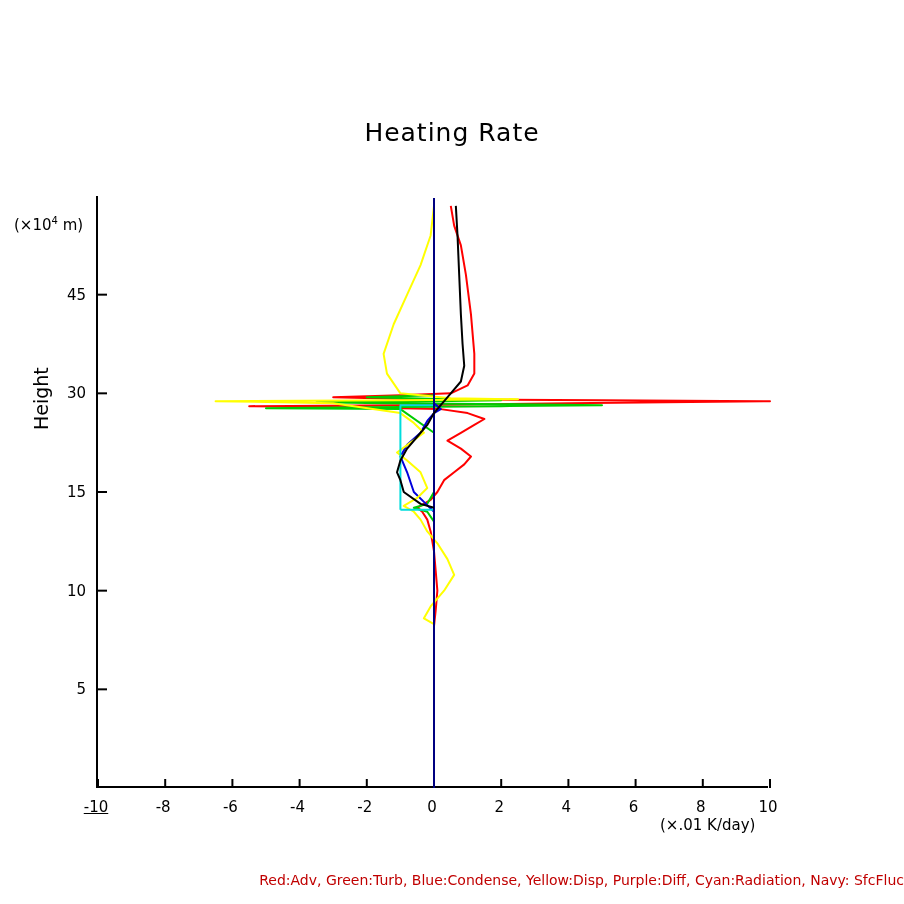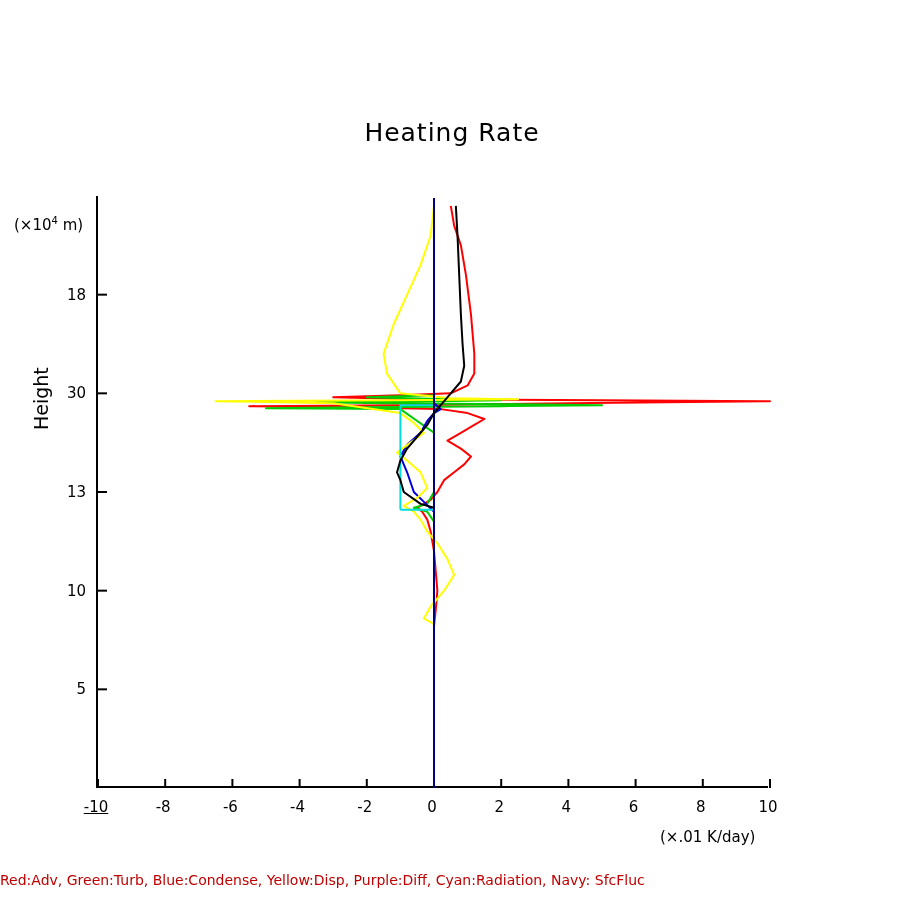--- a/index.html
+++ b/index.html
@@ -27,38 +27,37 @@
     left:14px;top:171px;
     font-size:15px;
     margin-top:44px;
   }
   .unit-top sup{font-size:10px;}
 
   .unit-bottom{
     position:absolute;
     left:660px;top:816px;
     font-size:15px;
-    margin-top:12px;
   }
 
   .ylabel{
     position:absolute;
     left:30px;
     top:430px;
     transform:rotate(-90deg);
     transform-origin:left top;
     font-size:19px;
     white-space:nowrap;
   }
 
   .legend{
     position:absolute;
     left:0;right:0;
     top:872px;
-    text-align:left;
+    text-align:right;
     font-size:14px;
     color:#c00000;
   }
 
   .plot{
     position:absolute;
     left:96px;top:196px;
     width:672px;height:592px;
     border-left:2px solid #000;
     border-bottom:2px solid #000;
@@ -126,20 +125,20 @@
       <div class="tick-label xtick" style="left: 432px; top: 798px;">0</div>
       <div class="tick-label xtick" style="left: 499.2px; top: 798px;">2</div>
       <div class="tick-label xtick" style="left: 566.4px; top: 798px;">4</div>
       <div class="tick-label xtick" style="left: 633.6px; top: 798px;">6</div>
       <div class="tick-label xtick" style="left: 700.8px; top: 798px;">8</div>
       <div class="tick-label xtick" style="left: 768px; top: 798px;">10</div>
     </div>
   <div id="yticks">
       <div class="tick-label ytick" style="left: 58px; width: 28px; top: 689.333px;">5</div>
       <div class="tick-label ytick" style="left: 58px; width: 28px; top: 590.667px;">10</div>
-      <div class="tick-label ytick" style="left: 58px; width: 28px; top: 492px;">13</div>
+      <div class="tick-label ytick" style="left: 58px; width: 28px; top: 492px;">15</div>
       <div class="tick-label ytick" style="left: 58px; width: 28px; top: 393.333px;">30</div>
-      <div class="tick-label ytick" style="left: 58px; width: 28px; top: 294.667px;">18</div>
+      <div class="tick-label ytick" style="left: 58px; width: 28px; top: 294.667px;">45</div>
     </div>
 
   <div class="legend">Red:Adv, Green:Turb, Blue:Condense, Yellow:Disp, Purple:Diff, Cyan:Radiation, Navy: SfcFluc</div>
 
 </div>
 
 </body></html>

